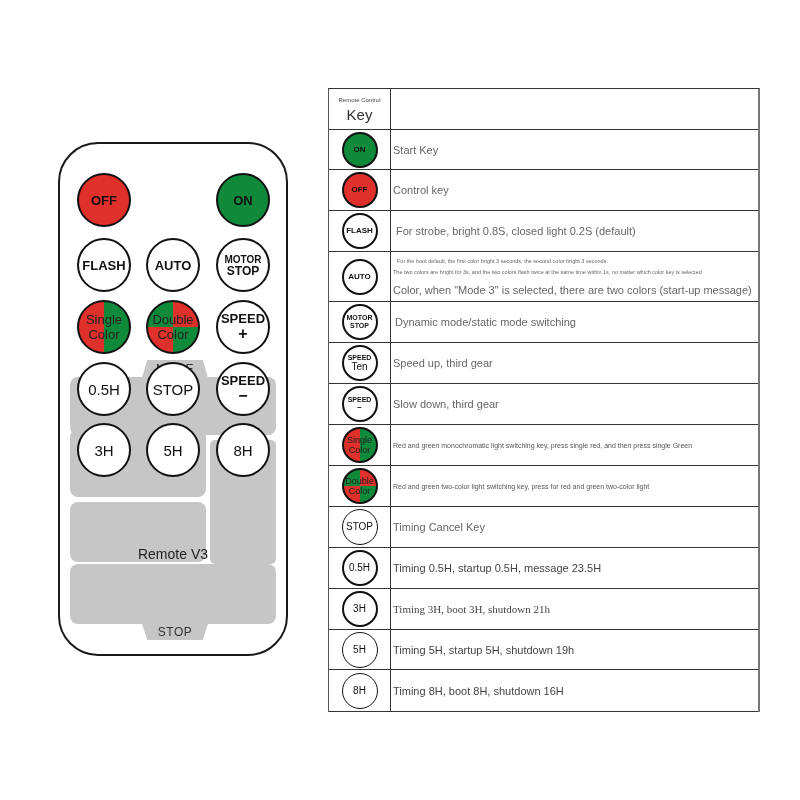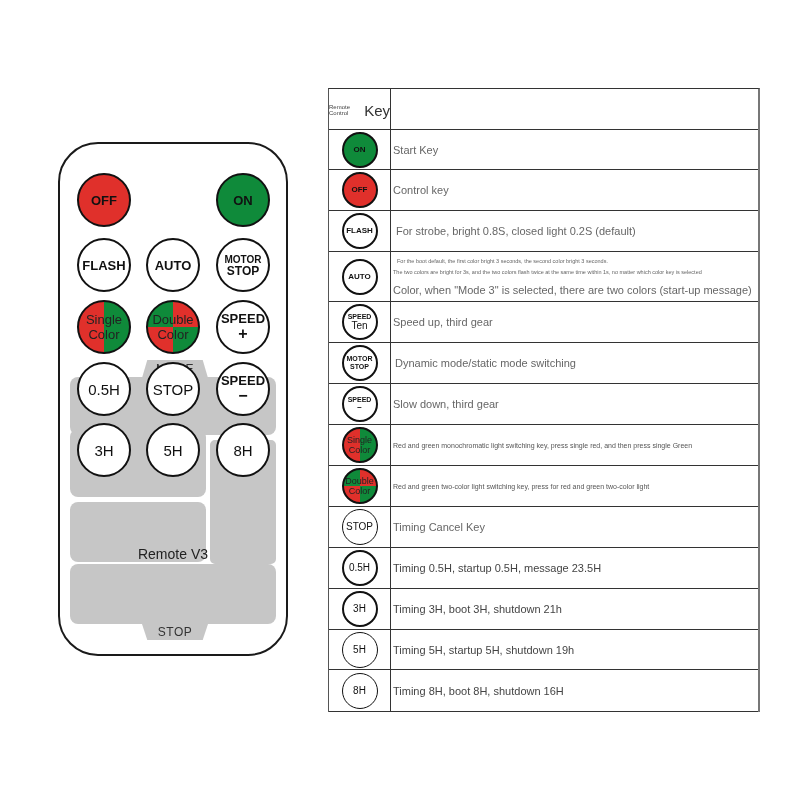--- a/index.html
+++ b/index.html
@@ -51,21 +51,21 @@
     border-top: 1.5px solid #333; border-left: 1.5px solid #555; border-right: 2px solid #777;
   }
   .row { display: flex; border-bottom: 1.5px solid #333; box-sizing: border-box; }
   .cell-key {
     width: 61px; border-right: 1.5px solid #333; display: flex; align-items: center; justify-content: center;
     flex-shrink: 0;
   }
   .cell-fn {
     flex: 1; display: flex; align-items: center; padding-left: 2px; font-size: 11px; color: #666;
   }
-  .hdr .cell-key { }
+  .hdr .cell-key { flex-direction: column; }
   .hdr .small { font-size: 6px; color: #444; margin-top: 2px; }
   .hdr .key { font-size: 15px; color: #333; margin-top: 3px; }
   .hdr .cell-fn { justify-content: center; color: #333; font-size: 11px; padding-bottom: 2px; }
   .kbtn {
     width: 36px; height: 36px; border-radius: 50%; border: 2px solid #111; box-sizing: border-box;
     display: flex; flex-direction: column; align-items: center; justify-content: center; background: #fff;
     color: #111; line-height: 1; text-align: center;
   }
   .kbtn.red { background: #e0302b; }
   .kbtn.green { background: #0f8a3a; }
@@ -198,35 +198,35 @@
     <div class="cell-fn auto-fn">
       <span class="fn-tiny l1">For the boot default, the first color bright 3 seconds, the second color bright 3 seconds.</span>
       <span class="fn-tiny l2">The two colors are bright for 3s, and the two colors flash twice at the same time within 1s, no matter which color key is selected</span>
       <span class="l3">Color, when "Mode 3" is selected, there are two colors (start-up message)</span>
     </div>
   </div>
 
   <div class="row" style="height:41px;">
     <div class="cell-key">
         <div class="kbtn">
+      <span class="b xs">MOTOR</span>
+      <span class="b xs">STOP</span>
+    </div>
+      </div>
+    <div class="cell-fn" style="padding-left:4px;">Dynamic mode/static mode switching</div>
+  </div>
+
+  <div class="row" style="height:41px;">
+    <div class="cell-key">
+        <div class="kbtn">
       <span class="b xs">SPEED</span>
       <span class="n">Ten</span>
     </div>
       </div>
     <div class="cell-fn">Speed up, third gear</div>
-  </div>
-
-  <div class="row" style="height:41px;">
-    <div class="cell-key">
-        <div class="kbtn">
-      <span class="b xs">MOTOR</span>
-      <span class="b xs">STOP</span>
-    </div>
-      </div>
-    <div class="cell-fn" style="padding-left:4px;">Dynamic mode/static mode switching</div>
   </div>
 
   <div class="row" style="height:41px;">
     <div class="cell-key">
         <div class="kbtn">
       <span class="b xs">SPEED</span>
       <span class="b">−</span>
     </div>
       </div>
     <div class="cell-fn">Slow down, third gear</div>
@@ -269,21 +269,21 @@
       </div>
     <div class="cell-fn" style="color:#444;">Timing 0.5H, startup 0.5H, message 23.5H</div>
   </div>
 
   <div class="row" style="height:41px;">
     <div class="cell-key">
         <div class="kbtn">
           <span class="n">3H</span>
         </div>
       </div>
-    <div class="cell-fn" style="color:#444;">Timing 3H, boot 3H, shutdown 21h</div>
+    <div class="cell-fn" style="color:#444;font-family:Liberation Serif, serif;">Timing 3H, boot 3H, shutdown 21h</div>
   </div>
 
   <div class="row" style="height:40px;">
     <div class="cell-key">
         <div class="kbtn" style="border-width:1.5px;">
           <span class="n">5H</span>
         </div>
       </div>
     <div class="cell-fn" style="color:#444;">Timing 5H, startup 5H, shutdown 19h</div>
   </div>

